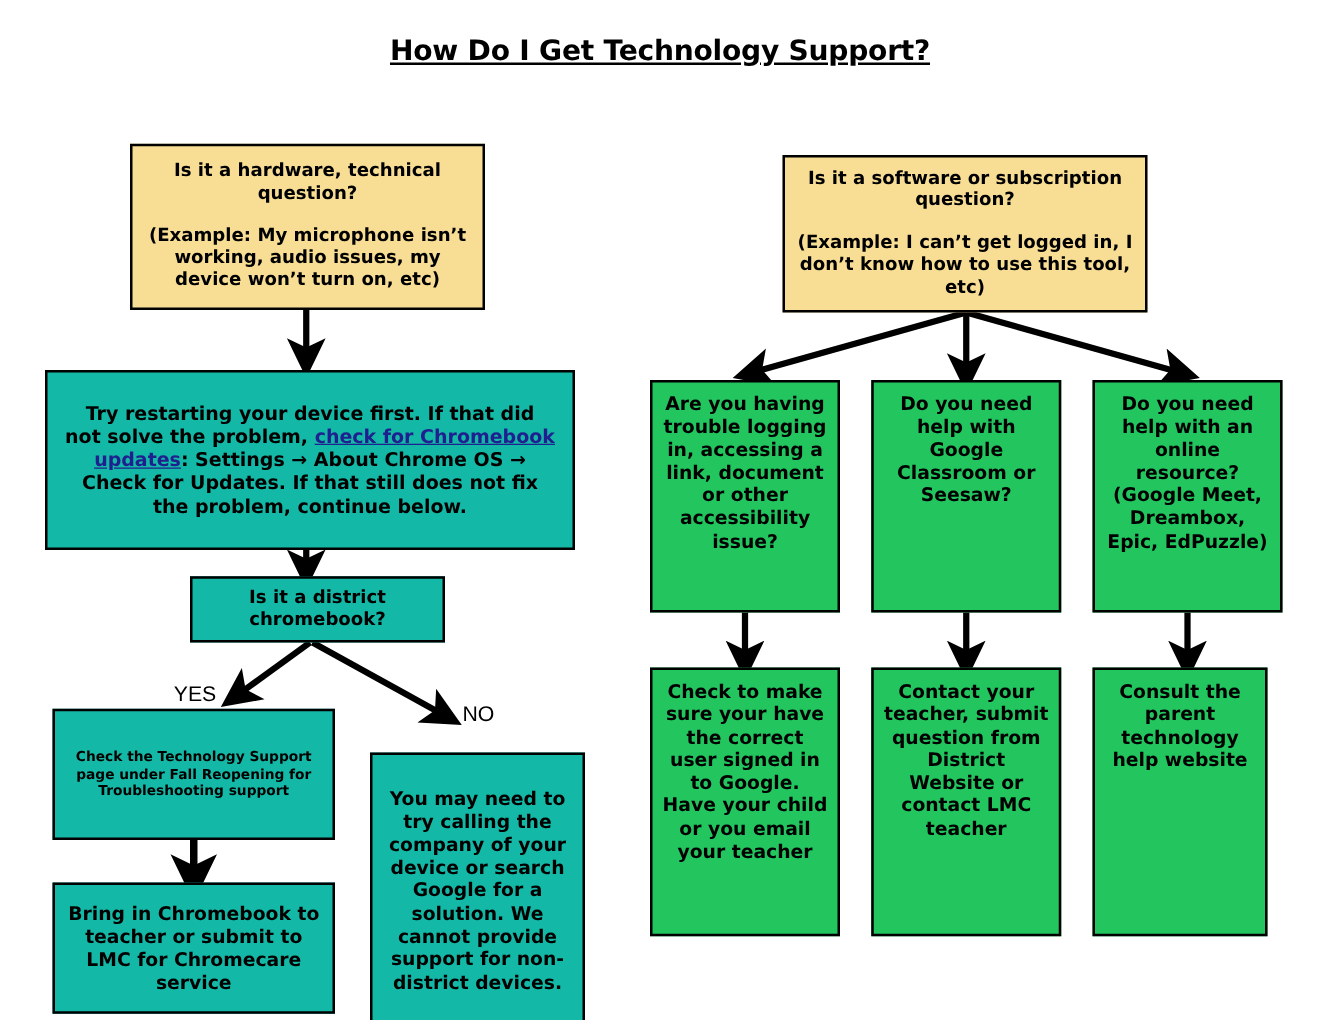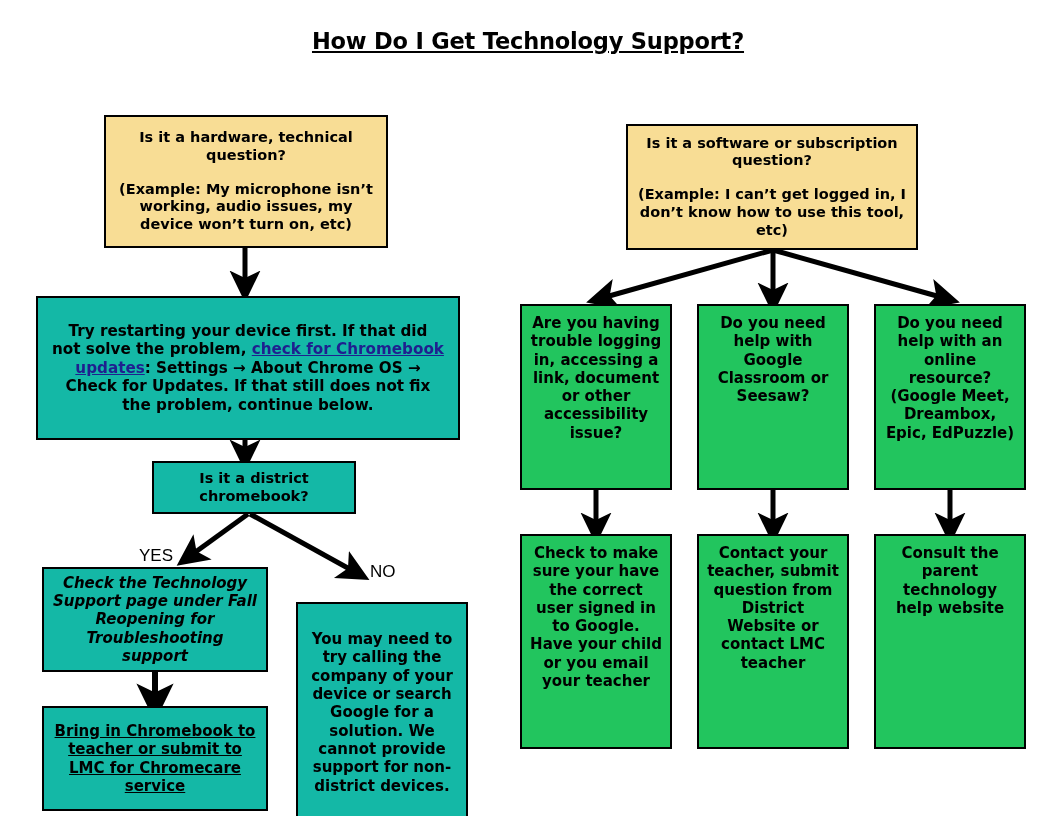--- a/index.html
+++ b/index.html
@@ -127,25 +127,25 @@
   <span class="txt"><span>Try restarting your device first. If that did not solve the problem, </span><a class="linkish" href="#">check for Chromebook updates</a><span>:  Settings → About Chrome OS → Check for Updates. If that still does not fix the problem, continue below.</span></span>
 </div>
 
 <div class="node blue center" style="left:152px; top:461px; width:204px; height:53px; padding:6px 8px; font-size:14.5px;">
   <span class="txt">Is it a district chromebook?</span>
 </div>
 
 <div class="edge-label" style="left:139px; top:546px;">YES</div>
 <div class="edge-label" style="left:370px; top:562px;">NO</div>
 
-<div class="node blue center" style="left:42px; top:567px; width:226px; height:105px; padding:6px 8px; font-size:15px;font-style:italic;">
+<div class="node blue center" style="left:42px; top:567px; width:226px; height:105px; padding:6px 8px; font-size:11px;">
   <span class="txt">Check the Technology Support page under Fall Reopening for Troubleshooting support</span>
 </div>
 
-<div class="node blue center" style="left:42px; top:706px; width:226px; height:105px; padding:6px 8px; font-size:15px;text-decoration:underline;">
+<div class="node blue center" style="left:42px; top:706px; width:226px; height:105px; padding:6px 8px; font-size:15px;">
   <span class="txt">Bring in Chromebook to teacher or submit to LMC for Chromecare service</span>
 </div>
 
 <div class="node blue center" style="left:296px; top:602px; width:172px; height:221px; padding:8px 10px; font-size:15px;">
   <span class="txt">You may need to try calling the company of your device or search Google for a solution. We cannot provide support for non-district devices.</span>
 </div>
 
 <div class="node yellow center" style="left:626px; top:124px; width:292px; height:126px; padding:10px 10px; font-size:14.5px;">
   <span class="txt">
     <span class="p1">Is it a software or subscription question?</span>
@@ -167,15 +167,15 @@
 </div>
 
 <div class="node green" style="left:520px; top:534px; width:152px; height:215px; padding:8px 8px; font-size:15px;">
   <span class="txt">Check to make sure your have the correct user signed in to Google. Have your child or you email your teacher</span>
 </div>
 
 <div class="node green" style="left:697px; top:534px; width:152px; height:215px; padding:8px 8px; font-size:15px;">
   <span class="txt">Contact your teacher, submit question from District Website or contact LMC teacher</span>
 </div>
 
-<div class="node green" style="left:874px; top:534px; width:152px; height:215px; padding:8px 8px; font-size:15px;">
+<div class="node green" style="left:874px; top:534px; width:140px; height:215px; padding:8px 8px; font-size:15px;">
   <span class="txt">Consult the parent technology help website</span>
 </div>
 
 </body></html>

